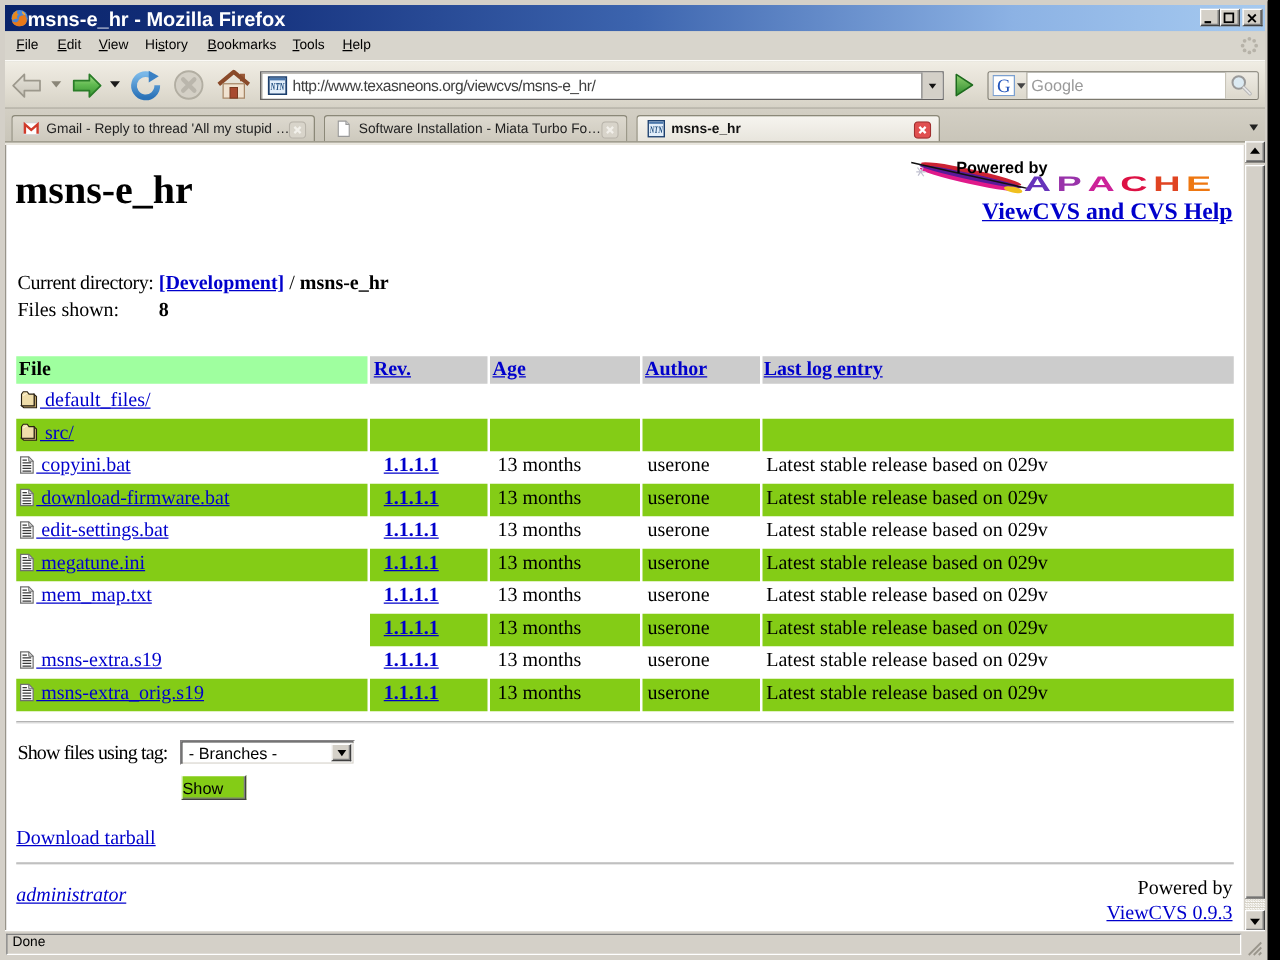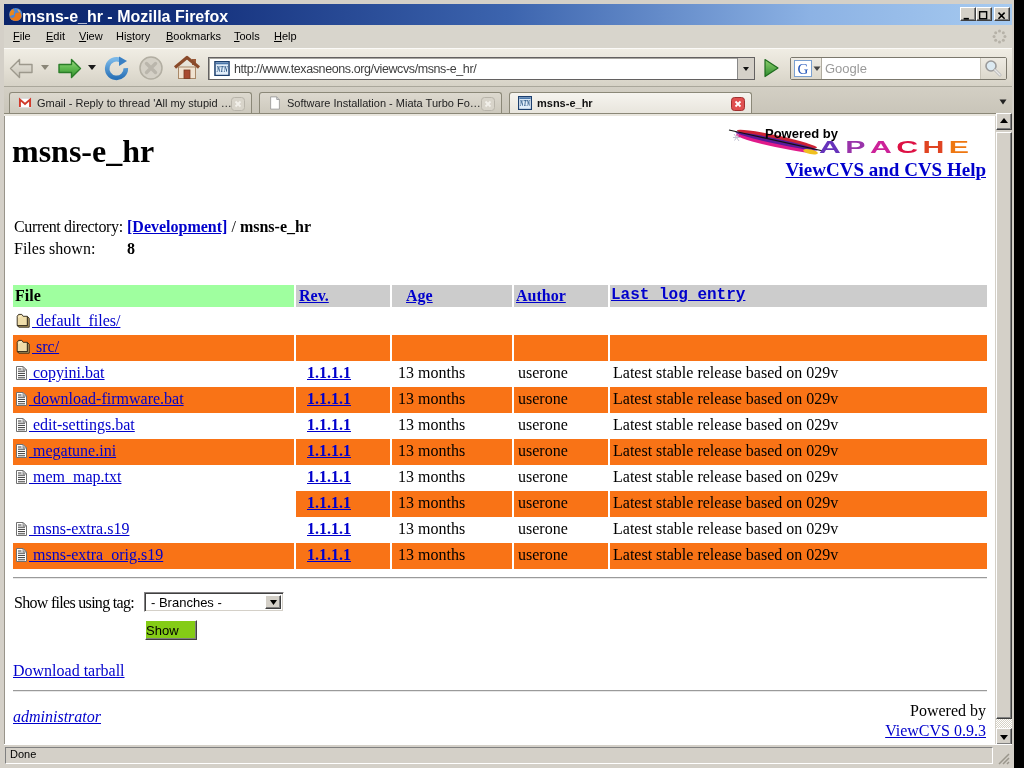--- a/index.html
+++ b/index.html
@@ -94,24 +94,24 @@
 .fcell { position:absolute; top:0; height:26px; line-height:23px; overflow:hidden; }
 .cc1 { left:0; width:281px; padding-left:2px; }
 .cc2 { left:283px; width:94px; padding-left:11px; }
 .cc3 { left:379px; width:120px; padding-left:6px; }
 .cc4 { left:501px; width:94px; padding-left:4px; }
 .cc5 { left:597px; width:377px; padding-left:3px; }
 .hrow { height:22px; }
 .hrow .fcell { height:22px; line-height:21px; background:#CCCCCC; font-weight:bold; }
 .hrow .cc1 { background:#9FFF9F; }
 .hrow .cc2 { padding-left:3px; }
-.hrow .cc3 { padding-left:14px; }
+.hrow .cc3 { padding-left:2px; }
 .hrow .cc4 { padding-left:2px; }
-.hrow .cc5 { padding-left:1px;font-family:Liberation Mono, monospace; }
-.alt .fcell { background:#f97316; }
+.hrow .cc5 { padding-left:1px; }
+.alt .fcell { background:#84cc16; }
 .fico { display:inline-block; vertical-align:-3px; margin-right:1px; }
 hr.rule { position:absolute; left:8px; width:974px; border:none;
   border-top:1px solid #9a9a9a; border-bottom:1px solid #e8e8e8; }
 #tagform { position:absolute; left:9px; top:478px; }
 #tagselect { position:absolute; left:130px; top:-2px; width:140px; height:20px;
   background:#fff; border:1px solid; border-color:#848284 #fff #fff #848284;
   box-shadow:inset 1px 1px 0 #404040, inset -1px -1px 0 #D4D0C8; }
 #tagtext { position:absolute; left:6px; top:2px; font-family:"Liberation Sans"; font-size:13px; }
 #tagdrop { position:absolute; right:2px; top:2px; width:16px; height:14px; background:#D4D0C8;
   border-top:1px solid #fff; border-left:1px solid #fff;

